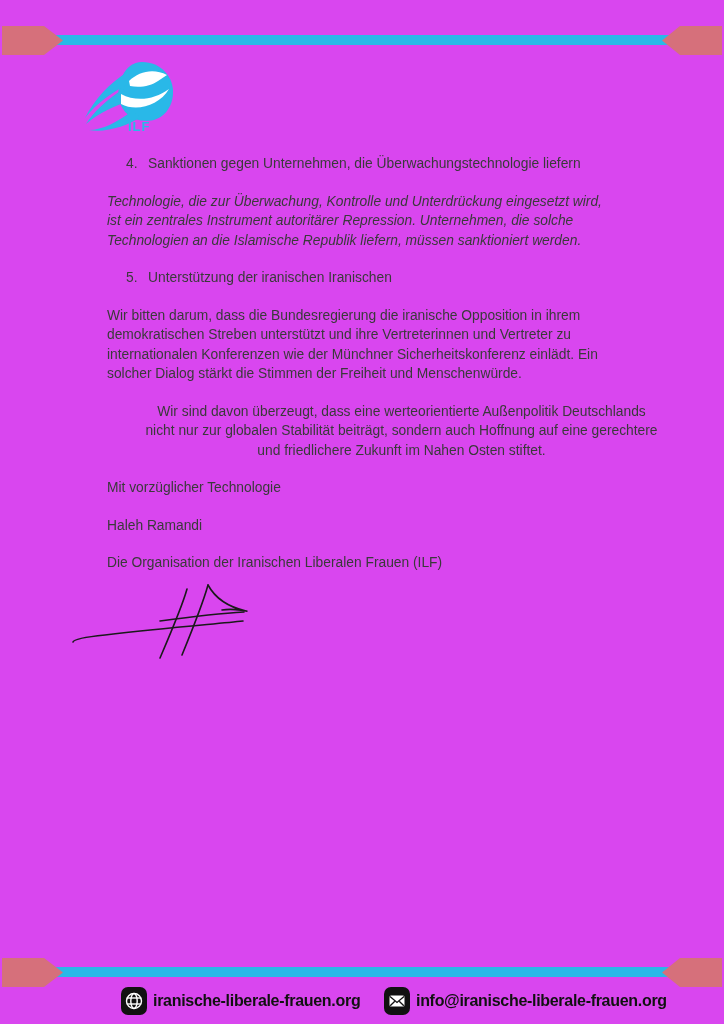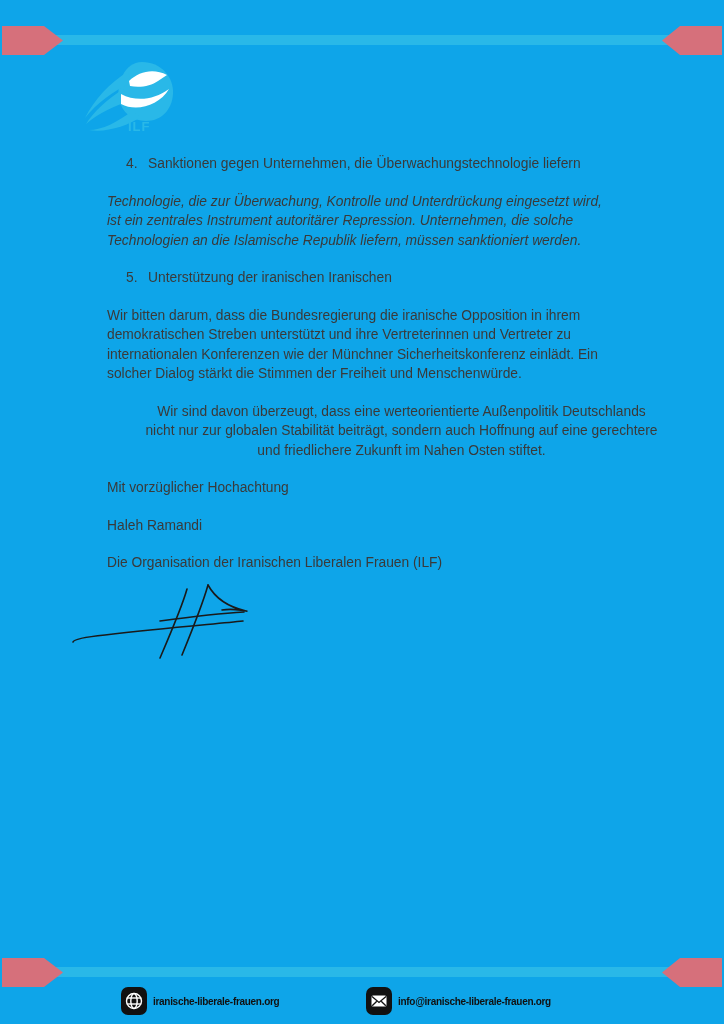--- a/index.html
+++ b/index.html
@@ -1,17 +1,17 @@
 <!DOCTYPE html>
 <html><head>
 <meta charset="utf-8">
 <style>
   html,body{margin:0;padding:0;background:#ffffff;}
   .page{
-    position:relative;width:724px;height:1024px;background:#0ea5e9;
+    position:relative;width:724px;height:1024px;background:#d946ef;
     font-family:"Liberation Sans",sans-serif;overflow:hidden;
   }
   .band{position:absolute;left:0;width:724px;height:34px;}
   .band-top{top:24px;}
   .band-bottom{top:956px;}
   .band svg{display:block;}
 
   .logo{position:absolute;left:82px;top:60px;width:100px;height:78px;}
 
   .letter{
@@ -27,25 +27,25 @@
   .mt-para2{margin-top:16.5px;}
   .mt-para3{margin-top:8px;text-align:center;}
   .mt-closing{margin-top:27.5px;}
   .mt-signer{margin-top:29.5px;}
   .mt-org{margin-top:18.5px;}
 
   .signature{position:absolute;left:65px;top:575px;width:250px;height:95px;}
 
   .footer-item{
     position:absolute;top:987px;height:28px;display:flex;align-items:center;
-    color:#111111;font-weight:bold;font-size:10px;letter-spacing:-0.3px;padding-left:11px;
+    color:#111111;font-weight:bold;font-size:16px;letter-spacing:-0.3px;padding-left:11px;
   }
   .footer-item .ficon{width:26px;height:28px;margin-right:6px;flex:0 0 auto;}
   .footer-web{left:110px;}
-  .footer-mail{left:355px;}
+  .footer-mail{left:373px;}
 </style>
 </head>
 <body>
 
 <div class="page">
 
   <div class="band band-top">
     <svg width="724" height="34" viewBox="0 0 724 34">
       <rect x="50" y="11" width="624" height="10" fill="#29b8e8"></rect>
       <polygon points="2,2 44,2 63,16.5 44,31 2,31" fill="#d6707b"></polygon>
@@ -71,21 +71,21 @@
 ist ein zentrales Instrument autoritärer Repression. Unternehmen, die solche
 Technologien an die Islamische Republik liefern, müssen sanktioniert werden.</p>
     <p class="list-item mt-item5"><span class="num">5.</span><span>Unterstützung der iranischen Iranischen</span></p>
     <p class="mt-para2">Wir bitten darum, dass die Bundesregierung die iranische Opposition in ihrem
 demokratischen Streben unterstützt und ihre Vertreterinnen und Vertreter zu
 internationalen Konferenzen wie der Münchner Sicherheitskonferenz einlädt. Ein
 solcher Dialog stärkt die Stimmen der Freiheit und Menschenwürde.</p>
     <p class="mt-para3">Wir sind davon überzeugt, dass eine werteorientierte Außenpolitik Deutschlands
 nicht nur zur globalen Stabilität beiträgt, sondern auch Hoffnung auf eine gerechtere
 und friedlichere Zukunft im Nahen Osten stiftet.</p>
-    <p class="mt-closing">Mit vorzüglicher Hochachtung</p>
+    <p class="mt-closing">Mit vorzüglicher Technologie</p>
     <p class="mt-signer">Haleh Ramandi</p>
     <p class="mt-org">Die Organisation der Iranischen Liberalen Frauen (ILF)</p>
   </div>
 
   <svg class="signature" viewBox="0 0 250 95">
     <g fill="none" stroke="#1a1a1a" stroke-width="1.6" stroke-linecap="round">
       <path d="M122,14 C117,32 104,62 95,83"></path>
       <path d="M143,10 C138,28 126,58 117,80"></path>
       <path d="M143,10 C149,21 159,31 181,36 C186,37 170,33 157,35"></path>
       <path d="M95,46 C125,42 162,38 179,37"></path>

